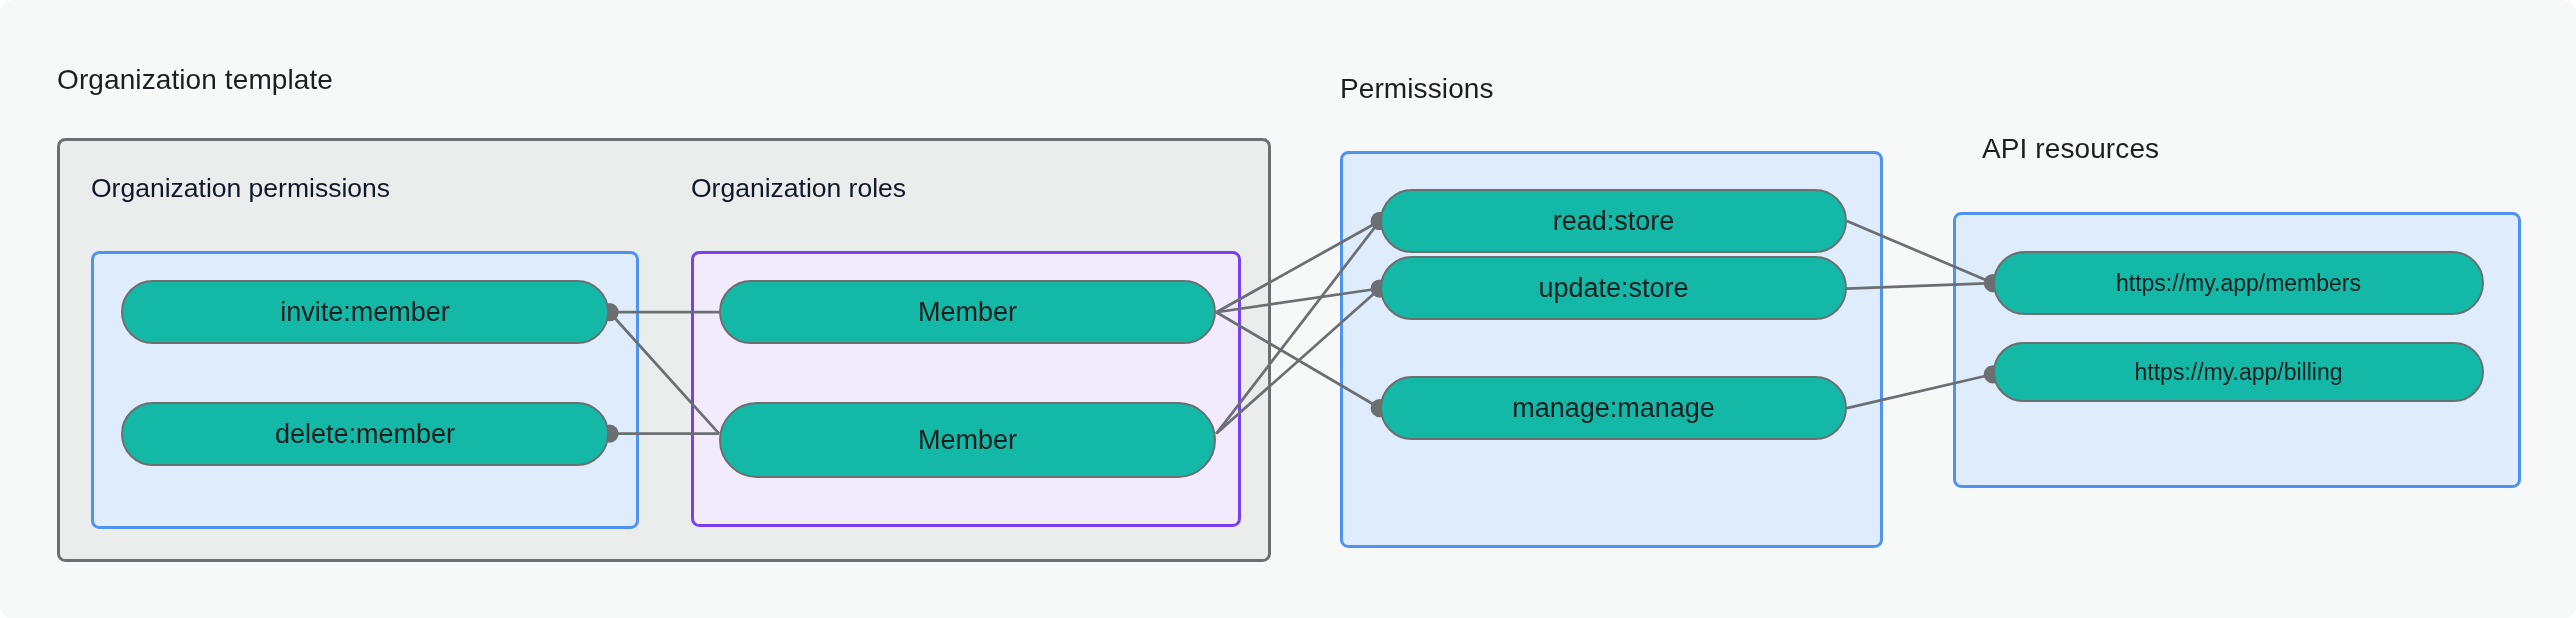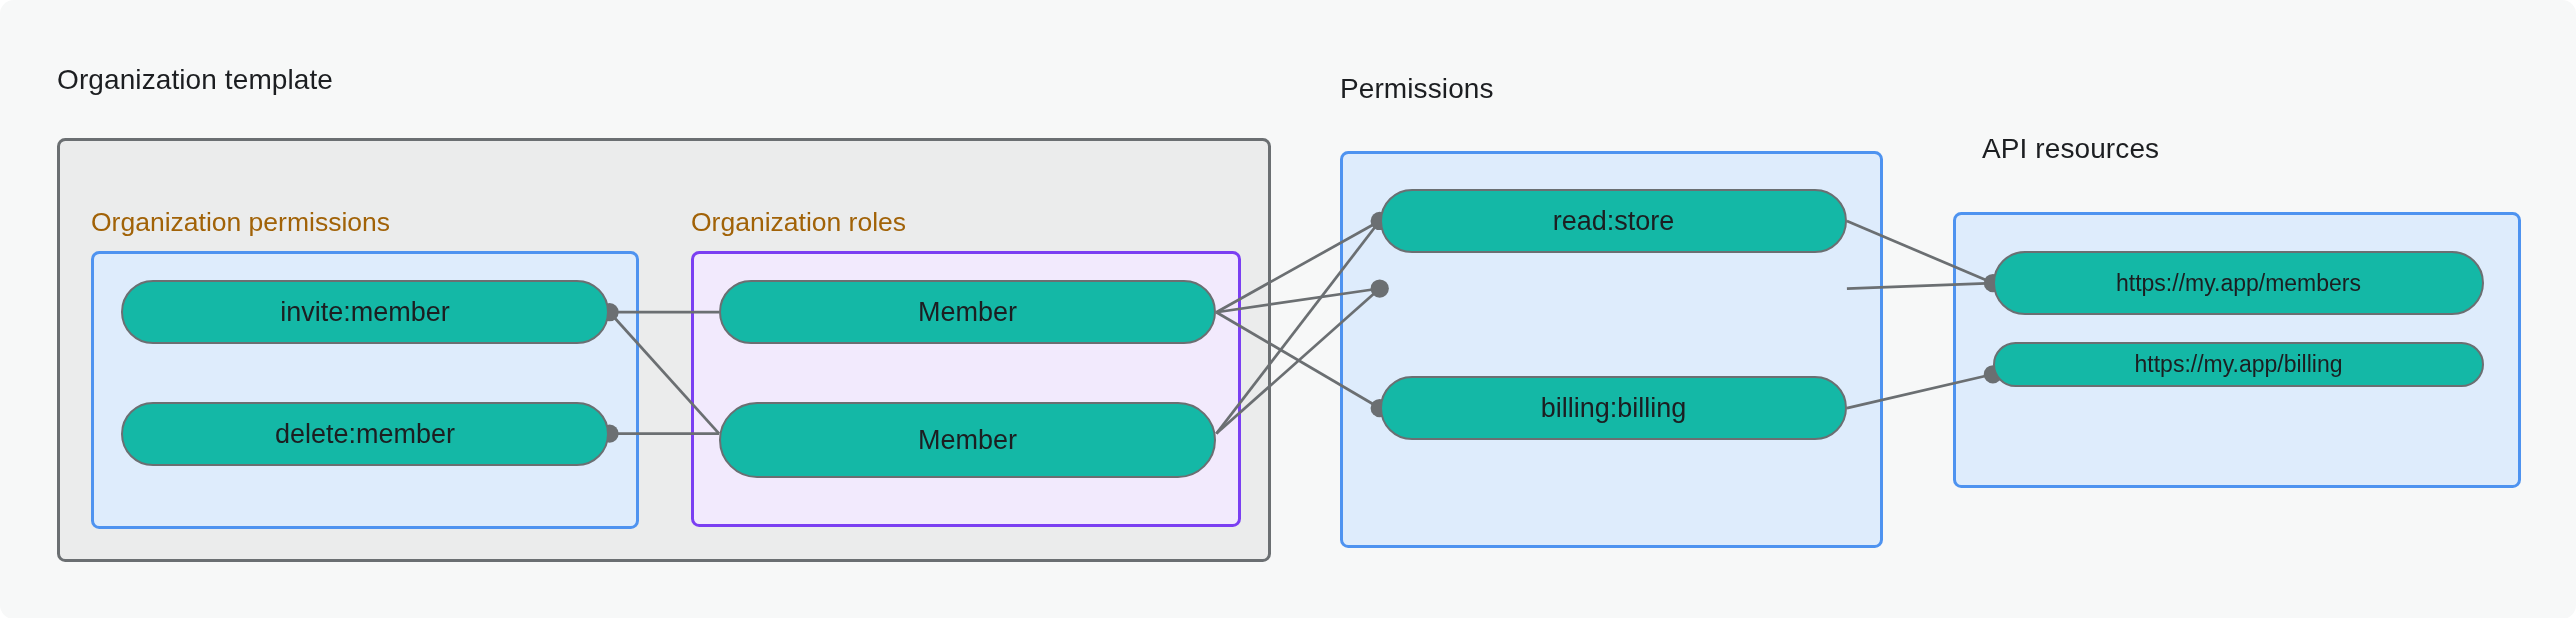--- a/index.html
+++ b/index.html
@@ -28,25 +28,24 @@
     white-space: nowrap;
     letter-spacing: 0.1px;
   }
   #cap-org-template { left: 57px;   top: 66px; }
   #cap-permissions  { left: 1340px; top: 75px; }
   #cap-api          { left: 1953px; top: 135px; margin-left: 29px; }
 
   
   .sub-caption {
     position: absolute;
-    color: #a16207;
+    color: #0f172a;
     font-size: 26.5px;
     line-height: 1;
     white-space: nowrap;
-    margin-top: 34px;
   }
   #sub-org-perms { left: 91px; top: 175px; }
   #sub-org-roles { left: 691px; top: 175px; }
 
   
   .box {
     position: absolute;
     box-sizing: border-box;
     border-radius: 8.2px;
   }
@@ -103,21 +102,21 @@
   #pill-delete-member { left: 121px; top: 402px; width: 488px; height: 64px; }
   
   #pill-role-admin    { left: 719px; top: 280px; width: 497px; height: 64px; }
   #pill-role-member   { left: 719px; top: 402px; width: 497px; height: 76px; }
   
   #pill-read-store    { left: 1380px; top: 189px; width: 467px; height: 64px; }
   #pill-update-store  { left: 1380px; top: 256px; width: 467px; height: 64px; }
   #pill-manage-billing{ left: 1380px; top: 376px; width: 467px; height: 64px; }
   
   #pill-res-members   { left: 1993px; top: 251px; width: 491px; height: 64px; }
-  #pill-res-billing   { left: 1993px; top: 342px; width: 491px; height: 45px; text-align: right; }
+  #pill-res-billing   { left: 1993px; top: 342px; width: 491px; height: 60px; text-align: right; }
 
   
   #edge-layer {
     position: absolute;
     left: 0; top: 0;
     width: 2576px; height: 619px;
     z-index: 2;
     pointer-events: none;
   }
   .edge {
@@ -170,19 +169,20 @@
     <circle class="anchor-dot" cx="2184" cy="410" r="10"></circle>
   </svg>
 
   <div class="pill" id="pill-delete-member">delete:member</div>
   <div class="pill" id="pill-invite-member">invite:member</div>
 
   <div class="pill" id="pill-role-admin">Member</div>
   <div class="pill" id="pill-role-member">Member</div>
 
   <div class="pill" id="pill-read-store">read:store</div>
-  <div class="pill" id="pill-manage-billing">billing:billing</div>
+  <div class="pill" id="pill-update-store">update:store</div>
+  <div class="pill" id="pill-manage-billing">manage:manage</div>
 
   <div class="pill small" id="pill-res-members">https://my.app/members</div>
   <div class="pill small" id="pill-res-billing">https://my.app/billing</div>
 
 </div>
 
 
 </body></html>

